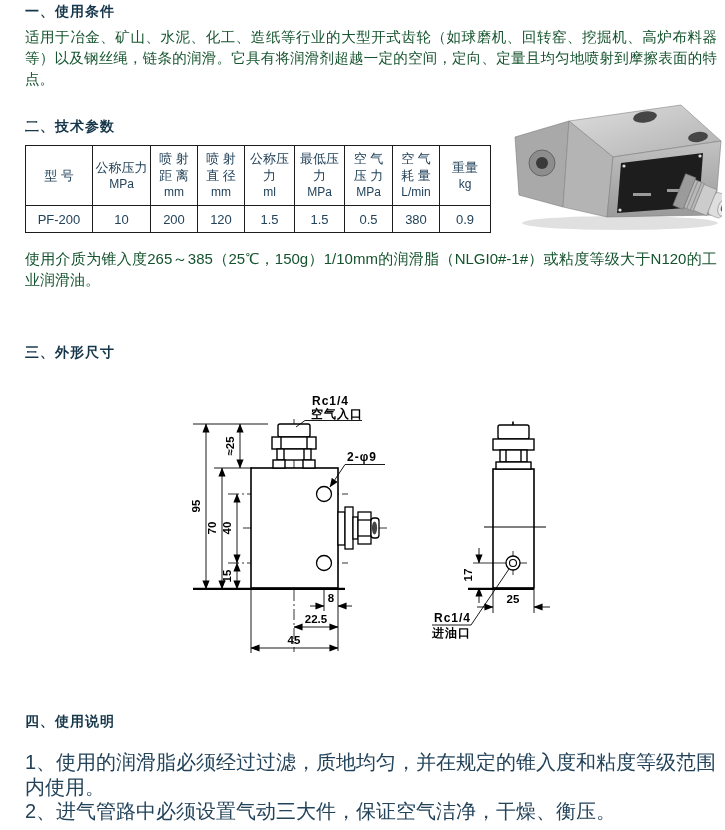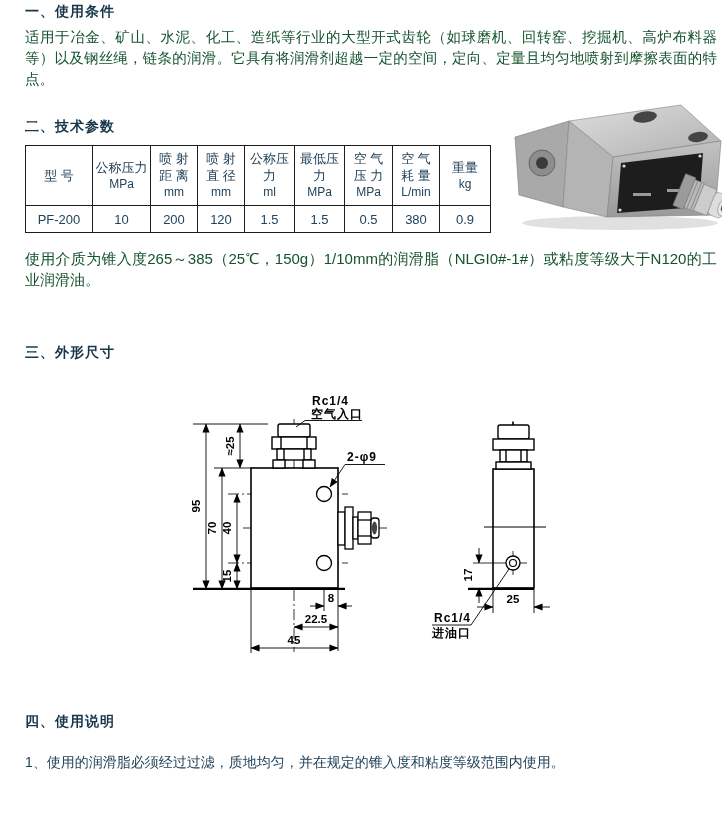--- a/index.html
+++ b/index.html
@@ -6,21 +6,21 @@
   body { background: #fff; font-family: "Liberation Sans", sans-serif; }
   .page { position: relative; width: 725px; height: 830px; background: #ffffff; overflow: hidden; }
   .h { position: absolute; left: 25px; font-size: 14px; font-weight: bold; color: #16364a; letter-spacing: 1px; }
   .para { position: absolute; left: 25px; width: 692px; font-size: 14.5px; line-height: 21px; color: #14532d; text-align: justify; }
   .note { font-size: 15px; }
   table.specs { position: absolute; left: 25px; top: 145px; border-collapse: collapse; table-layout: fixed; color: #23435a; }
   table.specs th, table.specs td { border: 1px solid #1c1c1c; text-align: center; vertical-align: middle; font-weight: normal; }
   table.specs th { height: 60px; font-size: 13px; line-height: 17px; padding: 2px 1px; }
   table.specs td { height: 27px; font-size: 13px; }
   .unit { font-size: 12px; }
-  .list { position: absolute; left: 25px; top: 750px; font-size: 14px; line-height: 24.5px; color: #23435a; }
+  .list { position: absolute; left: 25px; top: 750px; font-size: 20px; line-height: 24.5px; color: #23435a; }
   .photo { position: absolute; left: 505px; top: 95px; width: 217px; height: 137px; }
   .drawing { position: absolute; left: 0; top: 385px; width: 725px; height: 295px; }
   svg text { font-family: "Liberation Sans", sans-serif; font-weight: bold; fill: #000; }
   .dimtxt { font-size: 11.5px; }
   .cntxt  { font-size: 12px; letter-spacing: 1px; }
 </style>
 </head>
 <body>
 
 <div class="page">
@@ -260,15 +260,16 @@
 
     <text class="dimtxt" text-anchor="middle" transform="rotate(-90 472 190)" x="472" y="190">17</text>
     <text class="dimtxt" text-anchor="middle" x="513" y="218">25</text>
     <text class="cntxt" x="434" y="237">Rc1/4</text>
     <text class="cntxt" x="432" y="252">进油口</text>
   </svg>
 
   <div class="h" style="top:713px">四、使用说明</div>
   <div class="list">
     <div>1、使用的润滑脂必须经过过滤，质地均匀，并在规定的锥入度和粘度等级范围内使用。</div>
+    <div>2、进气管路中必须设置气动三大件，保证空气洁净，干燥、衡压。</div>
   </div>
 
 </div>
 
 </body></html>

